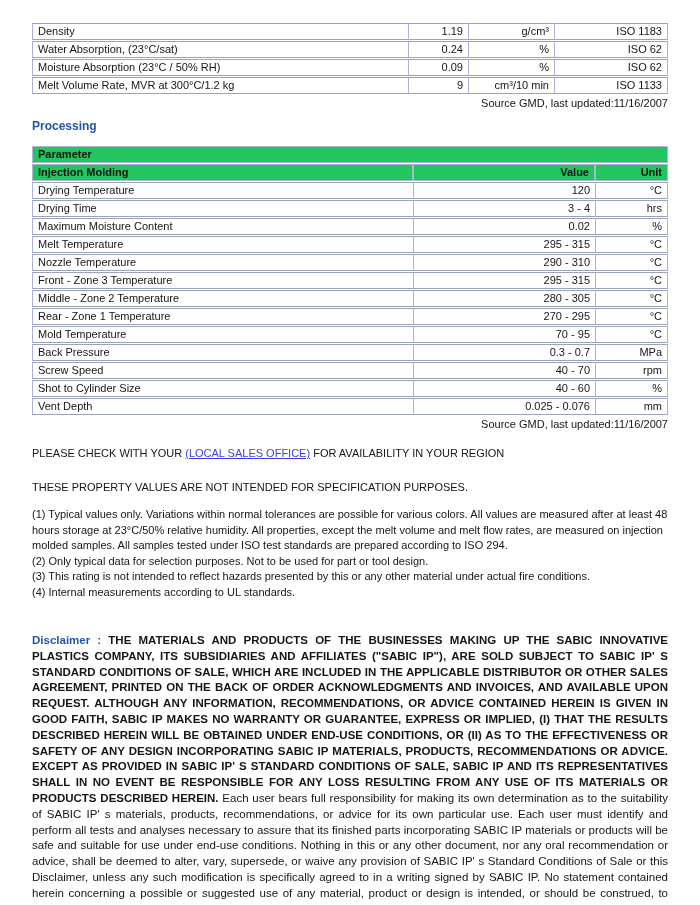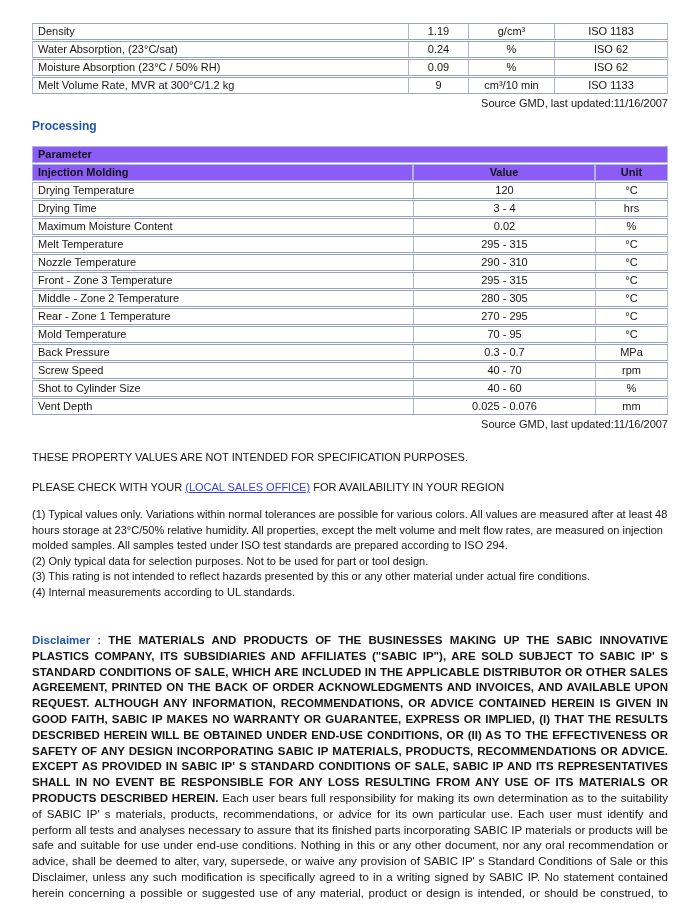--- a/index.html
+++ b/index.html
@@ -19,25 +19,25 @@
     font-size: 11px; line-height: 13px;
   }
   td {
     border-top: 1px solid #9ba3b8; border-bottom: 1px solid #9ba3b8;
     padding: 1px 5px; vertical-align: middle;
     overflow: hidden; white-space: nowrap;
   }
   td:first-child { border-left: 1px solid #aab4da; }
   td:last-child  { border-right: 1px solid #aab4da; margin-left: 10px; }
   td + td { border-left: 1px solid #aab4da; }
-  td.c { text-align: center; }
+  td.c { text-align: right; }
   .props td { height: 16px; }
   .proc td  { height: 14px; }
   tr.hdr td {
-    background: #8b5cf6;
+    background: #22c55e;
     border: 1px solid #aeb6d6;
     font-weight: bold; height: 17px;
   }
   .source {
     width: 636px; font-size: 11px; text-align: right;
     margin-top: 2px; color: #151515;
   }
 
   
   .heading {
@@ -177,23 +177,23 @@
         </tr>
         <tr>
           <td>Vent Depth</td>
           <td class="c">0.025 - 0.076</td>
           <td class="c">mm</td>
         </tr>
       </tbody>
     </table>
     <div class="source">Source GMD, last updated:11/16/2007</div>
 
+    <p class="caps second"><span>PLEASE CHECK WITH YOUR </span><a class="link">(LOCAL SALES OFFICE)</a><span> FOR AVAILABILITY IN YOUR REGION</span></p>
+
     <p class="caps first">THESE PROPERTY VALUES ARE NOT INTENDED FOR SPECIFICATION PURPOSES.</p>
-
-    <p class="caps second"><span>PLEASE CHECK WITH YOUR </span><a class="link">(LOCAL SALES OFFICE)</a><span> FOR AVAILABILITY IN YOUR REGION</span></p>
 
     <div class="footnotes">
       <div>(1) Typical values only. Variations within normal tolerances are possible for various colors. All values are measured after at least 48 hours storage at 23°C/50% relative humidity. All properties, except the melt volume and melt flow rates, are measured on injection molded samples. All samples tested under ISO test standards are prepared according to ISO 294.</div>
       <div>(2) Only typical data for selection purposes. Not to be used for part or tool design.</div>
       <div>(3) This rating is not intended to reflect hazards presented by this or any other material under actual fire conditions.</div>
       <div>(4) Internal measurements according to UL standards.</div>
     </div>
 
     <p class="disclaimer"><span class="dlabel">Disclaimer :</span> <b>THE MATERIALS AND PRODUCTS OF THE BUSINESSES MAKING UP THE SABIC INNOVATIVE PLASTICS COMPANY, ITS SUBSIDIARIES AND AFFILIATES ("SABIC IP"), ARE SOLD SUBJECT TO SABIC IP' S STANDARD CONDITIONS OF SALE, WHICH ARE INCLUDED IN THE APPLICABLE DISTRIBUTOR OR OTHER SALES AGREEMENT, PRINTED ON THE BACK OF ORDER ACKNOWLEDGMENTS AND INVOICES, AND AVAILABLE UPON REQUEST. ALTHOUGH ANY INFORMATION, RECOMMENDATIONS, OR ADVICE CONTAINED HEREIN IS GIVEN IN GOOD FAITH, SABIC IP MAKES NO WARRANTY OR GUARANTEE, EXPRESS OR IMPLIED, (I) THAT THE RESULTS DESCRIBED HEREIN WILL BE OBTAINED UNDER END-USE CONDITIONS, OR (II) AS TO THE EFFECTIVENESS OR SAFETY OF ANY DESIGN INCORPORATING SABIC IP MATERIALS, PRODUCTS, RECOMMENDATIONS OR ADVICE. EXCEPT AS PROVIDED IN SABIC IP' S STANDARD CONDITIONS OF SALE, SABIC IP AND ITS REPRESENTATIVES SHALL IN NO EVENT BE RESPONSIBLE FOR ANY LOSS RESULTING FROM ANY USE OF ITS MATERIALS OR PRODUCTS DESCRIBED HEREIN.</b> <span>Each user bears full responsibility for making its own determination as to the suitability of SABIC IP' s materials, products, recommendations, or advice for its own particular use. Each user must identify and perform all tests and analyses necessary to assure that its finished parts incorporating SABIC IP materials or products will be safe and suitable for use under end-use conditions. Nothing in this or any other document, nor any oral recommendation or advice, shall be deemed to alter, vary, supersede, or waive any provision of SABIC IP' s Standard Conditions of Sale or this Disclaimer, unless any such modification is specifically agreed to in a writing signed by SABIC IP. No statement contained herein concerning a possible or suggested use of any material, product or design is intended, or should be construed, to grant any license under any patent or other intellectual property right of SABIC Innovative Plastics Company or any of its subsidiaries or affiliates covering such use or design, or as a recommendation for the use of such material, product or design in the infringement of any patent or other intellectual property right</span></p>
 

